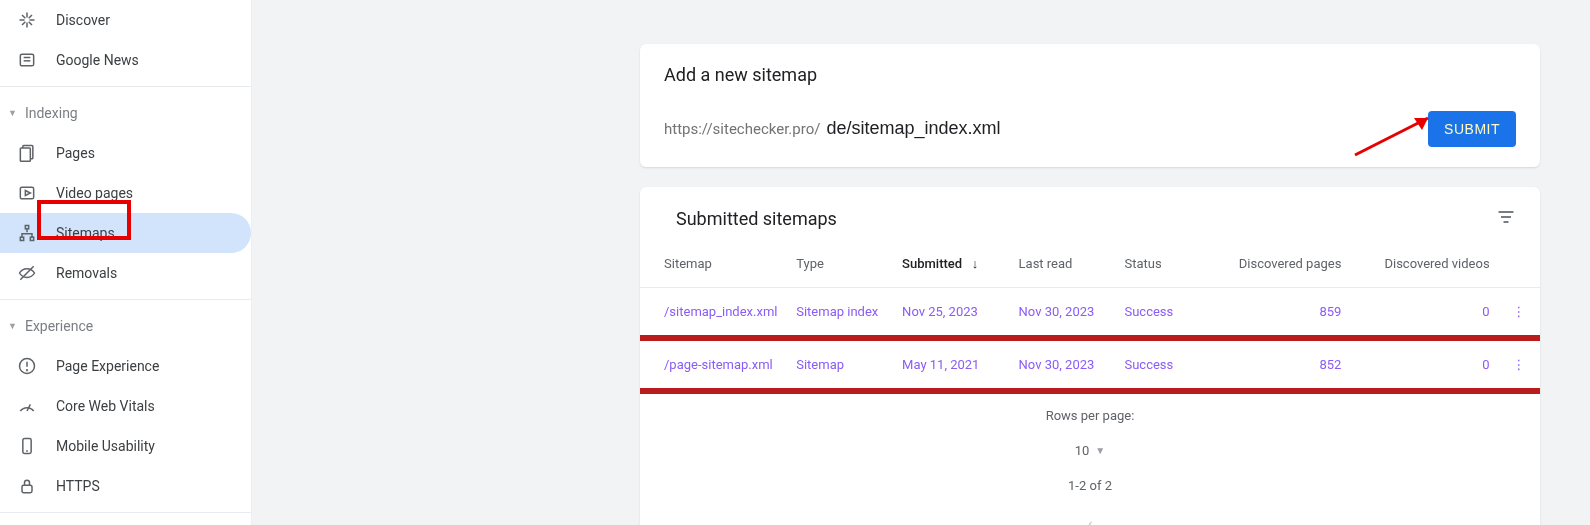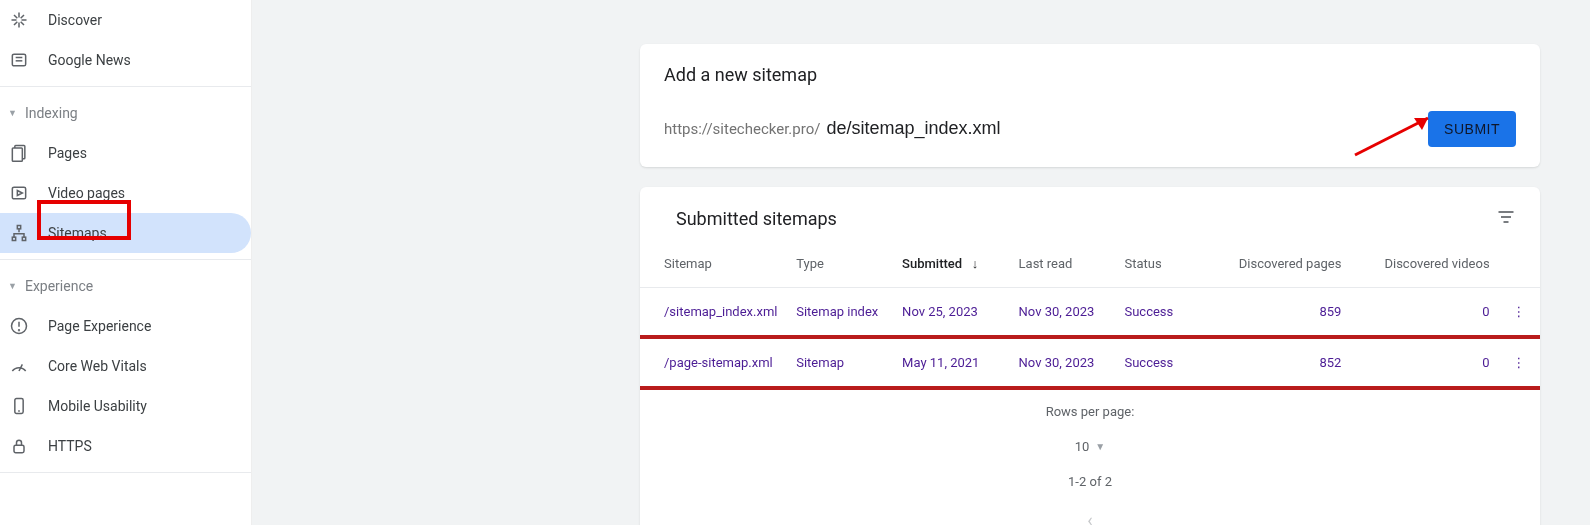--- a/index.html
+++ b/index.html
@@ -32,21 +32,21 @@
   }
   .side-group-label .tri {
     font-size: 9px;
     color: #9aa0a6;
   }
   .side-item {
     display: flex;
     align-items: center;
     gap: 18px;
     height: 40px;
-    padding-left: 8px;
+    padding-left: 16px;
     color: #3c4043;
     font-size: 14px;
     border-top-right-radius: 20px;
     border-bottom-right-radius: 20px;
     cursor: pointer;
   }
   .side-item.active {
     background: #d2e3fc;
   }
   .side-item .ic {
@@ -100,21 +100,21 @@
     border: none;
     border-bottom: 1px solid transparent;
     font-size: 18px;
     color: #202124;
     outline: none;
     background: transparent;
     padding: 2px 0 6px 0;
   }
   .submit-btn {
     background: #1a73e8;
-    color: #0f172a;
+    color: #fef9c3;
     border: none;
     border-radius: 4px;
     padding: 10px 16px;
     font-size: 14px;
     font-weight: 500;
     letter-spacing: .5px;
     cursor: pointer;
     text-transform: uppercase;
     margin-left: 48px;
   }
@@ -143,22 +143,22 @@
     text-overflow: ellipsis;
   }
   table.tbl th {
     color: #5f6368;
     font-weight: 400;
     text-align: left;
     border-bottom: 1px solid #e8eaed;
   }
   table.tbl th.right, table.tbl td.right { text-align: right; }
   table.tbl td {
-    border-bottom: 4px solid #b91c1c;
-    color: #4c1d95;
+    border-bottom: 6px solid #b91c1c;
+    color: #8b5cf6;
   }
   .success { color: #188038; }
   .menu-dots { color: #3c4043; cursor: pointer; text-align: center;}
   .footer {
     display: flex;
     align-items: center;
     justify-content: flex-end;
     gap: 20px;
     padding: 14px 20px;
     color: #5f6368;
@@ -229,20 +229,29 @@
   <div class="side-item active">
     <span class="ic">
       <svg class="ico" viewBox="0 0 24 24">
           <rect x="10" y="3" width="4" height="4"></rect>
           <rect x="4" y="17" width="4" height="4"></rect>
           <rect x="16" y="17" width="4" height="4"></rect>
           <path d="M12 7v4M6 17v-4h12v4"></path>
         </svg>
     </span>
     <span class="label">Sitemaps</span>
+  </div>
+  <div class="side-item">
+    <span class="ic">
+      <svg class="ico" viewBox="0 0 24 24">
+          <path d="M3 12c4-7 14-7 18 0-4 7-14 7-18 0z"></path>
+          <line x1="4" y1="20" x2="20" y2="4"></line>
+        </svg>
+    </span>
+    <span class="label">Removals</span>
   </div>
 
   <div class="sep"></div>
 
   <div class="side-group-label">
     <span class="tri">▼</span>
     <span>Experience</span>
   </div>
 
   <div class="side-item">

